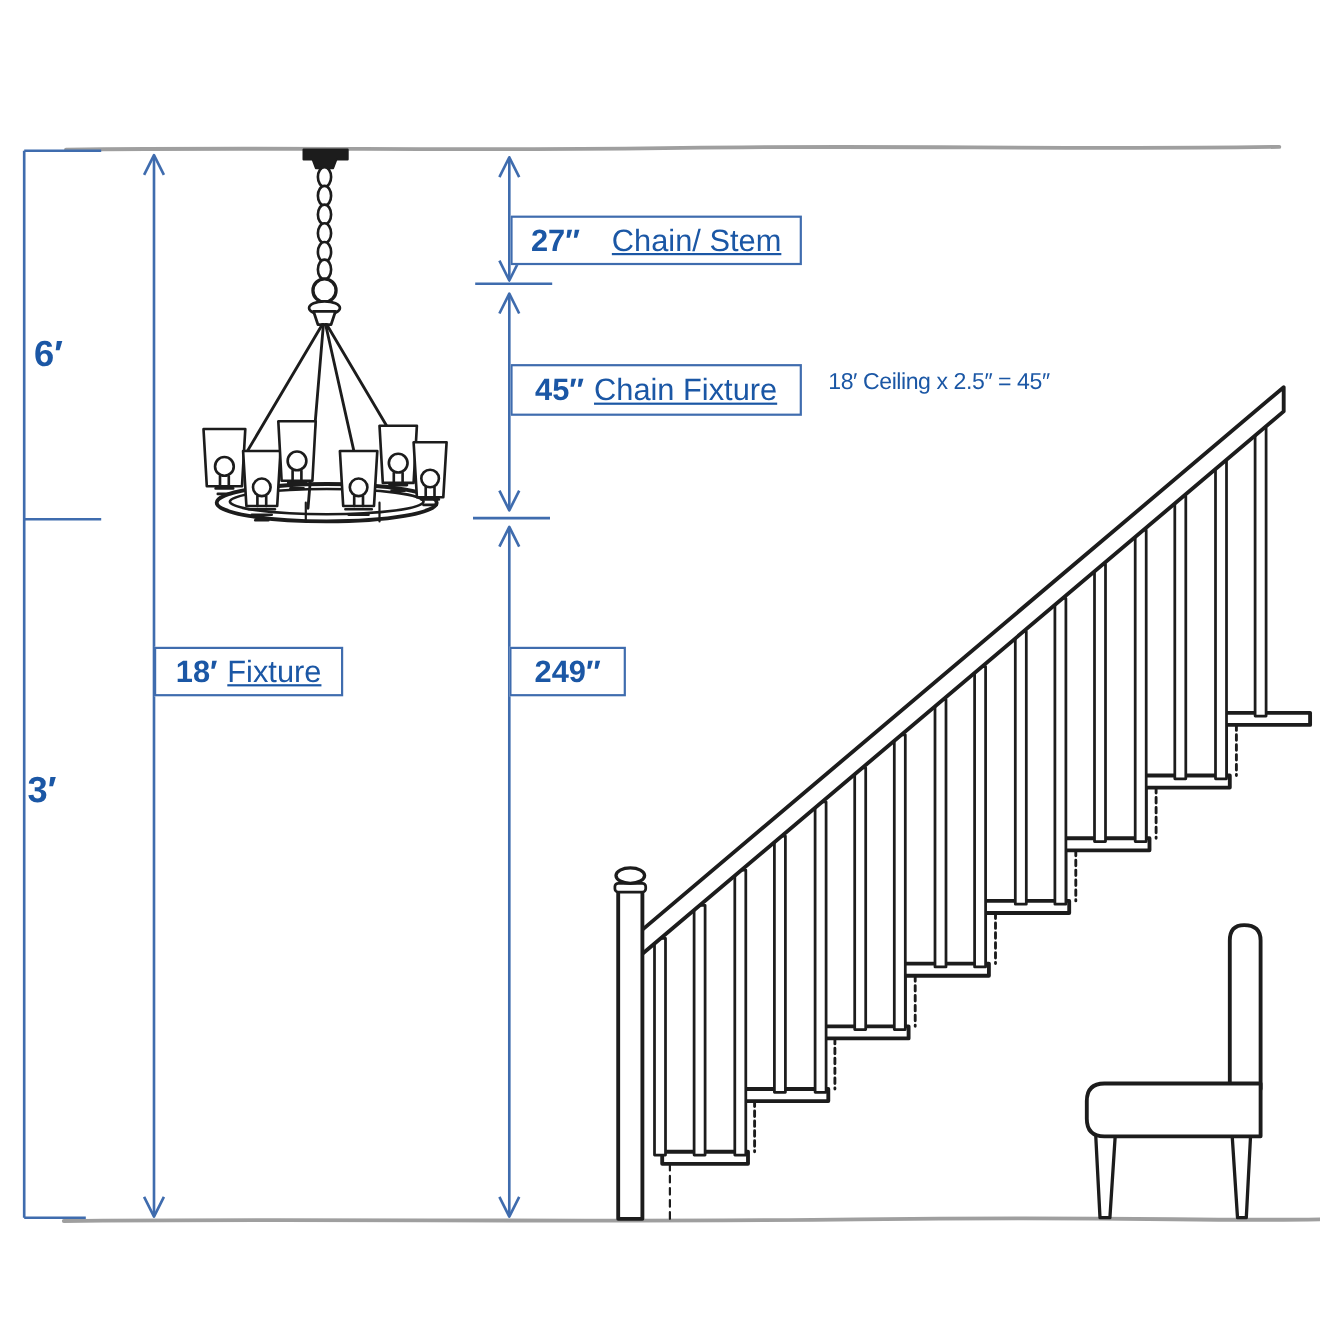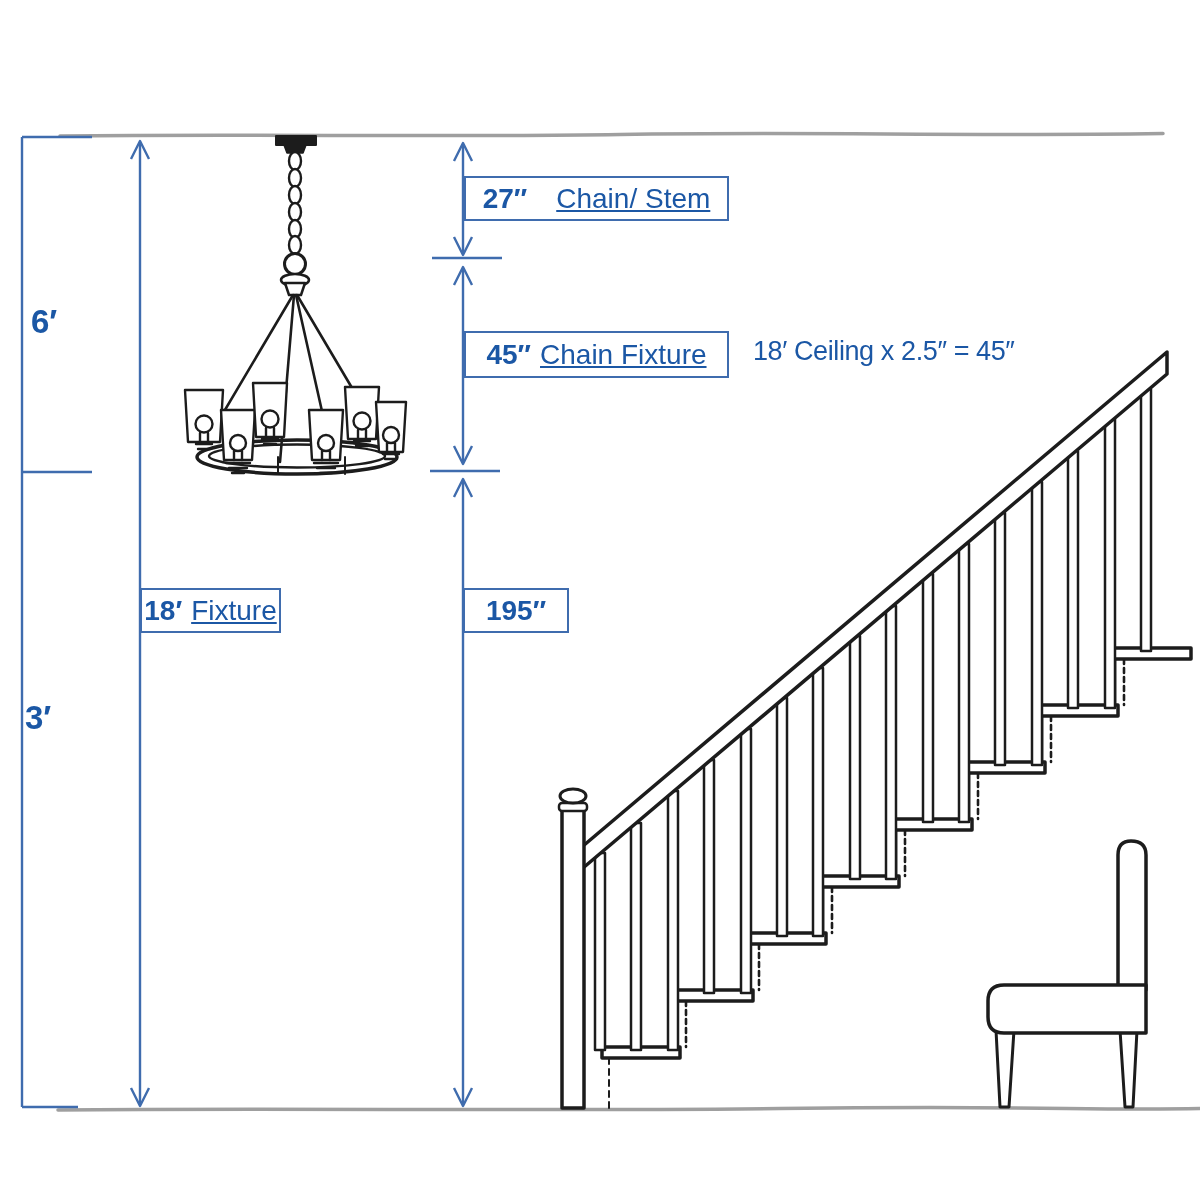--- a/index.html
+++ b/index.html
@@ -33,21 +33,21 @@
   .side-label{
     position:absolute;
     color:var(--blue-text);
     font-size:33px;
     font-weight:bold;
     white-space:nowrap;
   }
   .formula{
     position:absolute;
     color:var(--blue-text);
-    font-size:27px;
+    font-size:21px;
     letter-spacing:-0.4px;
     white-space:nowrap;
   }
 </style>
 </head>
 <body>
 
 <div id="canvas">
 
   <svg id="artwork" width="1200" height="1200" viewBox="0 0 1200 1200" fill="none" stroke-linecap="round" stroke-linejoin="round">
@@ -224,35 +224,35 @@
         <path d="M454,497 L463,479 L472,497"></path>
         <path d="M454,1088 L463,1106 L472,1088"></path>
       </g>
     </g>
   </svg>
 
   <div class="side-label" style="left:31px;top:303px;">6′</div>
 
   <div class="side-label" style="left:25px;top:699px;">3′</div>
 
-  <div class="dim-box" style="left:464px;top:176px;width:265px;height:45px;gap:20px;">
+  <div class="dim-box" style="left:464px;top:196px;width:265px;height:45px;gap:20px;">
     <span class="num">27″</span>
     <span class="lbl">Chain/ Stem</span>
   </div>
 
   <div class="dim-box" style="left:464px;top:331px;width:265px;height:47px;text-align:center;">
     <span class="num">45″</span>
     <span class="lbl">Chain Fixture</span>
   </div>
 
-  <div class="dim-box" style="left:140px;top:588px;width:141px;height:45px;">
+  <div class="dim-box" style="left:140px;top:588px;width:172px;height:45px;">
     <span class="num">18′</span>
     <span class="lbl">Fixture</span>
   </div>
 
   <div class="dim-box" style="left:463px;top:588px;width:106px;height:45px;">
-    <span class="num">195″</span>
+    <span class="num">249″</span>
     <span class="lbl"></span>
   </div>
 
   <div class="formula" style="left:753px;top:336px;">18′ Ceiling x 2.5″ = 45″</div>
 
 </div>
 
 </body></html>

